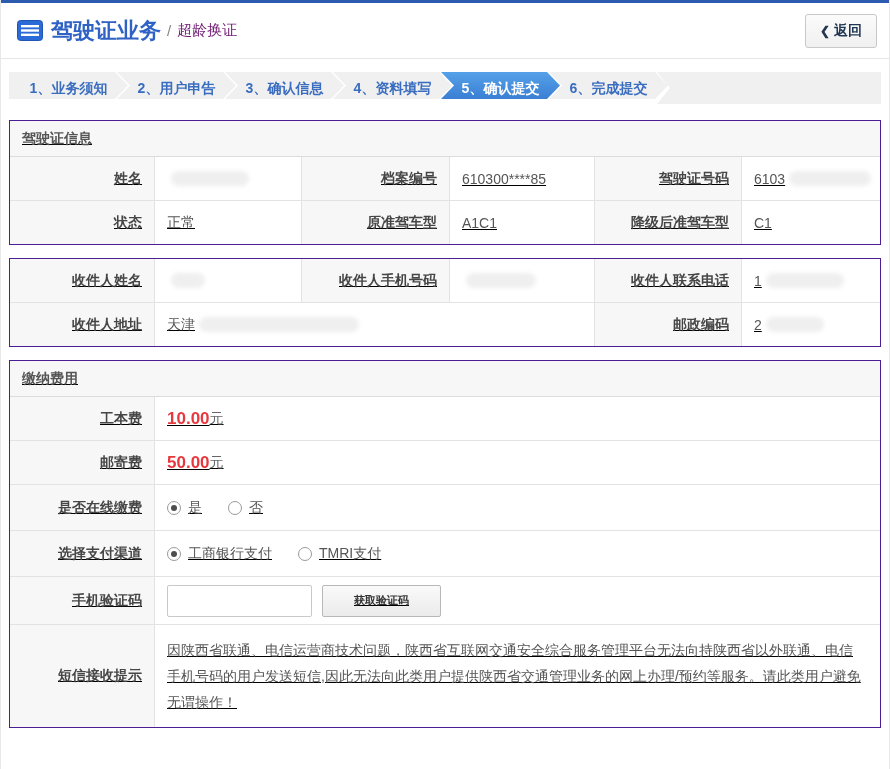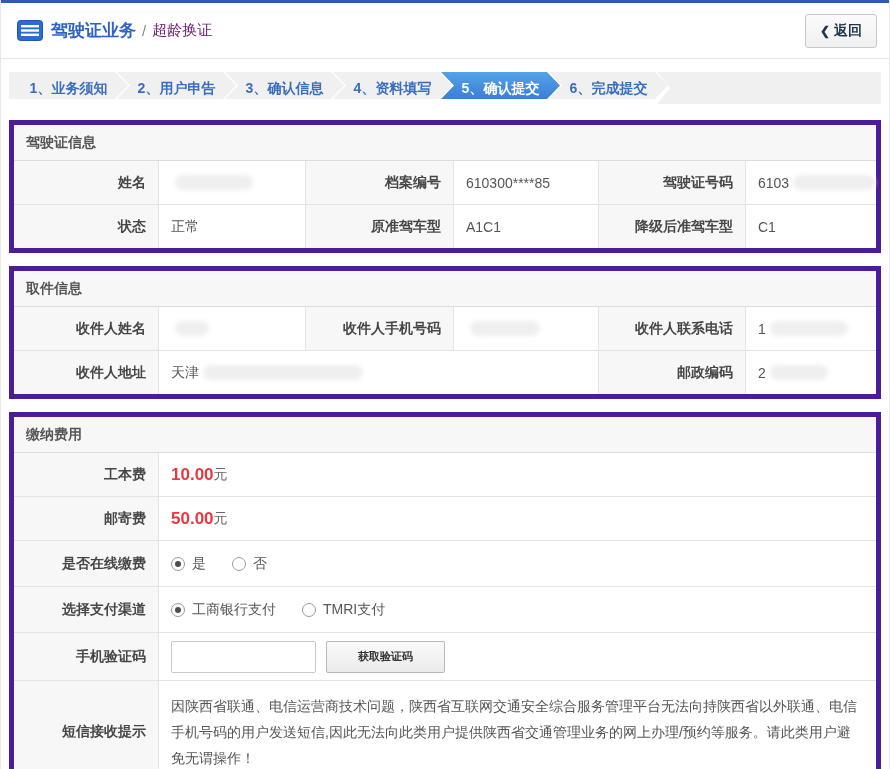--- a/index.html
+++ b/index.html
@@ -3,37 +3,37 @@
 <meta charset="utf-8">
 <style>
   * { margin:0; padding:0; box-sizing:border-box; }
   html,body { width:890px; height:769px; background:#fff; font-family:"Liberation Sans","DejaVu Sans",sans-serif; overflow:hidden; }
   .page { width:890px; height:769px; background:#fff; border-left:1px solid #e8e8e8; border-right:1px solid #e8e8e8; position:relative; }
   .topline { height:3px; background:#2d5bb0; }
 
   
   .header { height:56px; display:flex; align-items:center; padding:0 12px 0 16px; border-bottom:1px solid #e6e6e6; background:#fff; }
   .title-icon { width:26px; height:21px; margin-right:8px; flex:0 0 auto; }
-  .page-title { color:#2f62c4; font-size:17px; font-weight:bold; }
+  .page-title { color:#2f62c4; font-size:22px; font-weight:bold; }
   .title-sep { color:#888; font-size:15px; margin:0 6px; }
   .page-subtitle { color:#701a75; font-size:15px; }
   .spacer { flex:1; }
   .back-btn { display:inline-flex; align-items:center; gap:4px; background:linear-gradient(#fbfbfb,#f0f0f0); border:1px solid #c8c8c8; border-radius:3px; padding:7px 14px; font-size:14px; color:#1f3550; font-weight:bold; cursor:pointer; }
   .back-chevron { font-size:12px; font-weight:bold; }
 
   
   .steps-wrap { margin:13px 8px 0 8px; height:32px; display:flex; background:#fff; }
   .step { position:relative; flex:0 0 119px; height:27px; line-height:32px; text-align:center; background:#f0f0f0; color:#3a6dbf; font-size:14px; font-weight:bold;
           clip-path:polygon(0 0, calc(100% - 13px) 0, 100% 50%, calc(100% - 13px) 100%, 0 100%, 13px 50%); margin-left:-11px; }
   .step.first { clip-path:polygon(0 0, calc(100% - 13px) 0, 100% 50%, calc(100% - 13px) 100%, 0 100%); margin-left:0; }
   .step.active { background:linear-gradient(#55a1e9,#3a7fd3); color:#fff; }
   .step-filler { flex:1; background:#f0f0f0; clip-path:polygon(0 0, 100% 0, 100% 100%, 0 100%, 13px 50%); margin-left:-11px; }
 
   
-  .section { margin:12px 8px 13px 8px; border:5px solid #4c1d95; }
+  .section { margin:12px 8px 13px 8px; border:1px solid #4c1d95;text-decoration:underline; }
   .section.first-section { margin-top:16px; }
   .section-header { height:36px; line-height:35px; background:#f7f7f7; border-bottom:1px solid #dcdcdc; padding-left:12px; font-size:14px; font-weight:bold; color:#555; }
   .grid-row { display:grid; grid-template-columns:145px 147px 148px 145px 147px 1fr; border-bottom:1px solid #e3e3e3; }
   .grid-row.addr { grid-template-columns:145px 440px 147px 1fr; }
   .grid-row.fee { grid-template-columns:145px 1fr; }
   .grid-row:last-child { border-bottom:none; }
   .cell { min-height:43px; display:flex; align-items:center; font-size:14px; }
   .cell.label { background:#f7f7f7; justify-content:flex-end; padding-right:12px; color:#464646; font-weight:bold; border-right:1px solid #e3e3e3; text-align:center; }
   .cell.value { background:#fff; padding-left:12px; color:#555; border-right:1px solid #e3e3e3; }
   .cell.value.last { border-right:none; }
@@ -107,21 +107,20 @@
       <div class="cell label">状态</div>
       <div class="cell value">正常</div>
       <div class="cell label">原准驾车型</div>
       <div class="cell value">A1C1</div>
       <div class="cell label">降级后准驾车型</div>
       <div class="cell value last">C1</div>
     </div>
   </div>
 
   <div class="section">
-    <div class="section-header">取件信息</div>
     <div class="grid-row">
       <div class="cell label">收件人姓名</div>
       <div class="cell value">
           <span></span>
           <span class="smudge" style="width:34px"></span>
         </div>
       <div class="cell label">收件人手机号码</div>
       <div class="cell value">
           <span></span>
           <span class="smudge" style="width:70px"></span>

